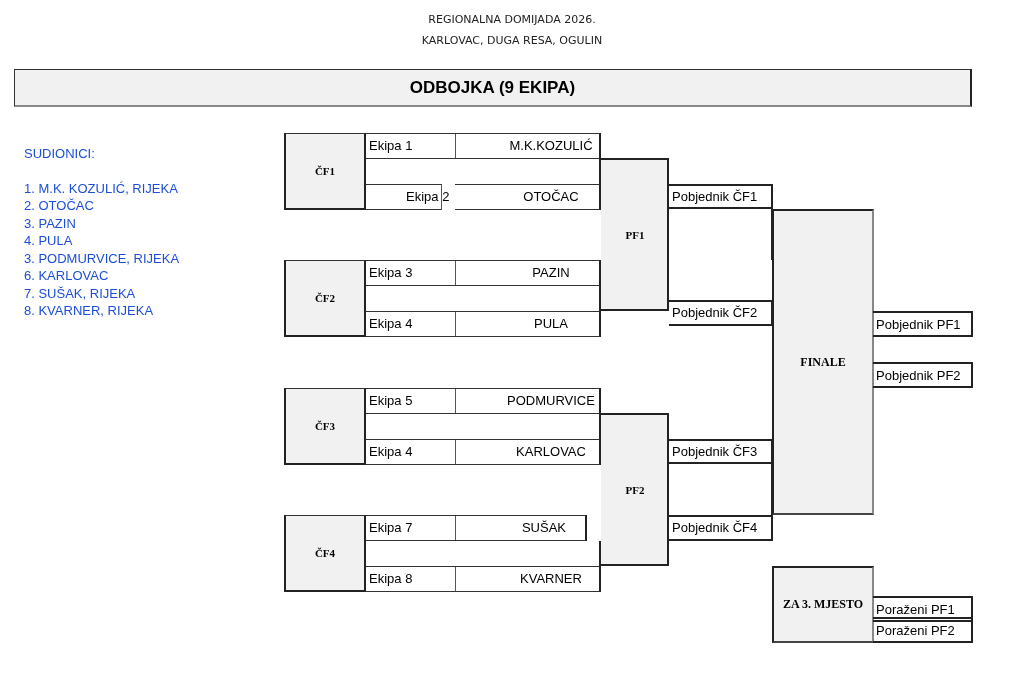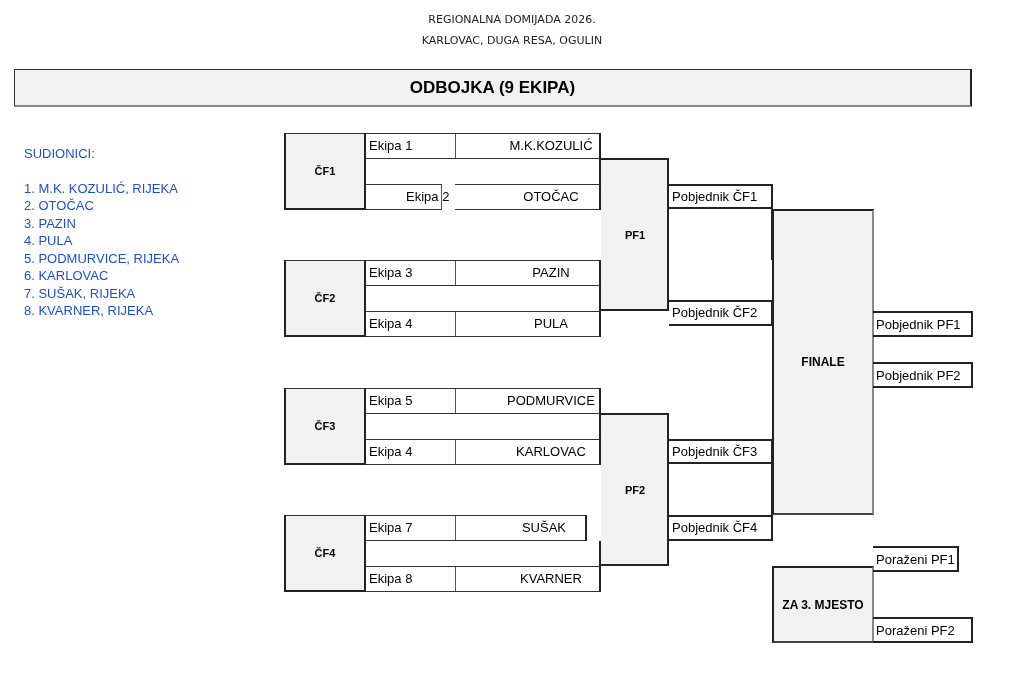--- a/index.html
+++ b/index.html
@@ -3,21 +3,21 @@
 <meta charset="utf-8">
 <style>
   html, body { margin:0; padding:0; background:#ffffff; }
   body { width:1024px; height:684px; position:relative; overflow:hidden; font-family:"Liberation Sans", sans-serif; color:#000; }
   .hdr { position:absolute; left:0; width:1024px; text-align:center; font-family:"DejaVu Sans", sans-serif; font-size:11px; color:#222; }
   .title-box { position:absolute; left:14px; top:69px; width:958px; height:38px; background:#f1f1f1; border-top:1px solid #333; border-left:1px solid #333; border-right:2px solid #222; border-bottom:2px solid #888; box-sizing:border-box; display:flex; align-items:center; justify-content:center; font-weight:bold; font-size:17px; }
   .plist { position:absolute; left:24px; top:145px; font-size:13px; line-height:17.5px; color:#1d4ed8; }
   .plist .head { margin-bottom:17px; }
   .box { position:absolute; box-sizing:border-box; }
   .gray { background:#f1f1f1; }
-  .lbl { position:absolute; font-weight:bold; font-size:11px; display:flex; align-items:center; justify-content:center; }
+  .lbl { position:absolute; font-weight:bold; font-size:11px; display:flex; align-items:center; justify-content:center;font-family:Liberation Serif, serif; }
   .cell { position:absolute; box-sizing:border-box; font-size:13px; display:flex; align-items:center; white-space:nowrap; }
   .cell.left { padding-left:3px; }
   .cell.center { justify-content:center;padding-left:48px; }
   .vl { position:absolute; width:0; border-left:1px solid #333; }
   .vl.thick { border-left:2px solid #222; }
 </style>
 </head>
 <body>
 
 <div class="hdr" style="top:13px;">REGIONALNA DOMIJADA 2026.</div>
@@ -26,21 +26,21 @@
 <div class="title-box">
   <span>ODBOJKA (9 EKIPA)</span>
 </div>
 
 <div class="plist">
   <div class="head">SUDIONICI:</div>
   <div>1. M.K. KOZULIĆ, RIJEKA</div>
   <div>2. OTOČAC</div>
   <div>3. PAZIN</div>
   <div>4. PULA</div>
-  <div>5. PODMURVICE, RIJEKA</div>
+  <div>3. PODMURVICE, RIJEKA</div>
   <div>6. KARLOVAC</div>
   <div>7. SUŠAK, RIJEKA</div>
   <div>8. KVARNER, RIJEKA</div>
 </div>
 
 <div id="bracket">
     <div class="box gray" style="left: 284px; top: 133px; width: 82px; height: 76.5px; border-width: 1px 2px 2px; border-style: solid; border-color: rgb(51, 51, 51) rgb(34, 34, 34) rgb(34, 34, 34);"></div>
     <div class="lbl" style="left: 284px; top: 133px; width: 82px; height: 76.5px;">ČF1</div>
     <div class="cell left" style="left: 366px; top: 133px; width: 90px; height: 25.5px; border-top: 1px solid rgb(51, 51, 51); border-bottom: 1px solid rgb(51, 51, 51); border-right: 1px solid rgb(85, 85, 85);">Ekipa 1</div>
     <div class="cell center" style="left: 455px; top: 133px; width: 146px; height: 25.5px; border-top: 1px solid rgb(51, 51, 51); border-bottom: 1px solid rgb(51, 51, 51); border-right: 2px solid rgb(34, 34, 34);">M.K.KOZULIĆ</div>
@@ -77,15 +77,15 @@
     <div class="lbl" style="left: 601px; top: 413px; width: 68px; height: 153px;">PF2</div>
     <div class="cell left" style="left: 669px; top: 438.5px; width: 104px; height: 25.5px; border-top: 2px solid rgb(34, 34, 34); border-bottom: 2px solid rgb(34, 34, 34); border-right: 2px solid rgb(34, 34, 34);">Pobjednik ČF3</div>
     <div class="cell left" style="left: 669px; top: 515px; width: 104px; height: 25.5px; border-top: 2px solid rgb(34, 34, 34); border-bottom: 2px solid rgb(34, 34, 34); border-right: 2px solid rgb(34, 34, 34);">Pobjednik ČF4</div>
     <div class="vl thick" style="left: 771px; top: 464px; height: 51px;"></div>
     <div class="box gray" style="left: 772px; top: 209px; width: 102px; height: 306px; border-width: 2px; border-style: solid; border-color: rgb(34, 34, 34) rgb(136, 136, 136) rgb(68, 68, 68) rgb(34, 34, 34);"></div>
     <div class="lbl" style="left: 772px; top: 209px; width: 102px; height: 306px; font-size: 12px;">FINALE</div>
     <div class="cell left" style="left: 873px; top: 311px; width: 100px; height: 26px; border-top: 2px solid rgb(34, 34, 34); border-bottom: 2px solid rgb(34, 34, 34); border-right: 2px solid rgb(34, 34, 34);">Pobjednik PF1</div>
     <div class="cell left" style="left: 873px; top: 362px; width: 100px; height: 26px; border-top: 2px solid rgb(34, 34, 34); border-bottom: 2px solid rgb(34, 34, 34); border-right: 2px solid rgb(34, 34, 34);">Pobjednik PF2</div>
     <div class="box gray" style="left: 772px; top: 566px; width: 102px; height: 77px; border-width: 2px; border-style: solid; border-color: rgb(34, 34, 34) rgb(136, 136, 136) rgb(68, 68, 68) rgb(34, 34, 34);"></div>
     <div class="lbl" style="left: 772px; top: 566px; width: 102px; height: 77px; font-size: 12px;">ZA 3. MJESTO</div>
-    <div class="cell left" style="left: 873px; top: 546px; width: 86px; height: 26px; border-top: 2px solid rgb(34, 34, 34); border-bottom: 2px solid rgb(34, 34, 34); border-right: 2px solid rgb(34, 34, 34);">Poraženi PF1</div>
+    <div class="cell left" style="left: 873px; top: 596px; width: 100px; height: 26px; border-top: 2px solid rgb(34, 34, 34); border-bottom: 2px solid rgb(34, 34, 34); border-right: 2px solid rgb(34, 34, 34);">Poraženi PF1</div>
     <div class="cell left" style="left: 873px; top: 617px; width: 100px; height: 26px; border-top: 2px solid rgb(34, 34, 34); border-bottom: 2px solid rgb(34, 34, 34); border-right: 2px solid rgb(34, 34, 34);">Poraženi PF2</div>
   </div>
 
 </body></html>

